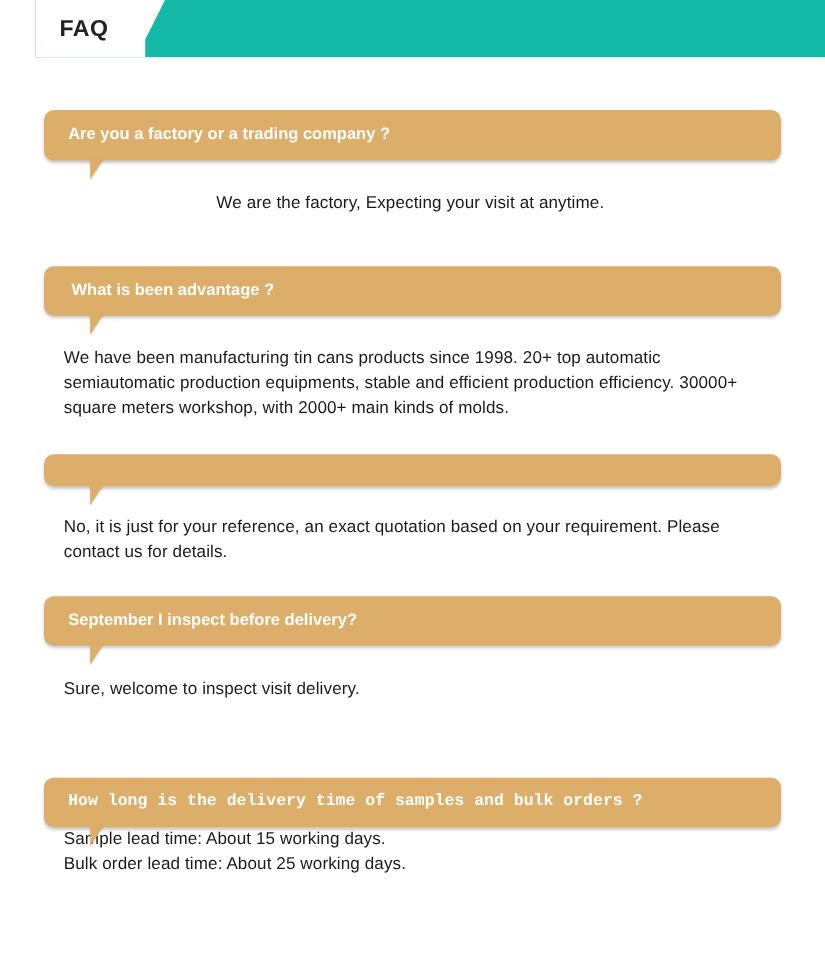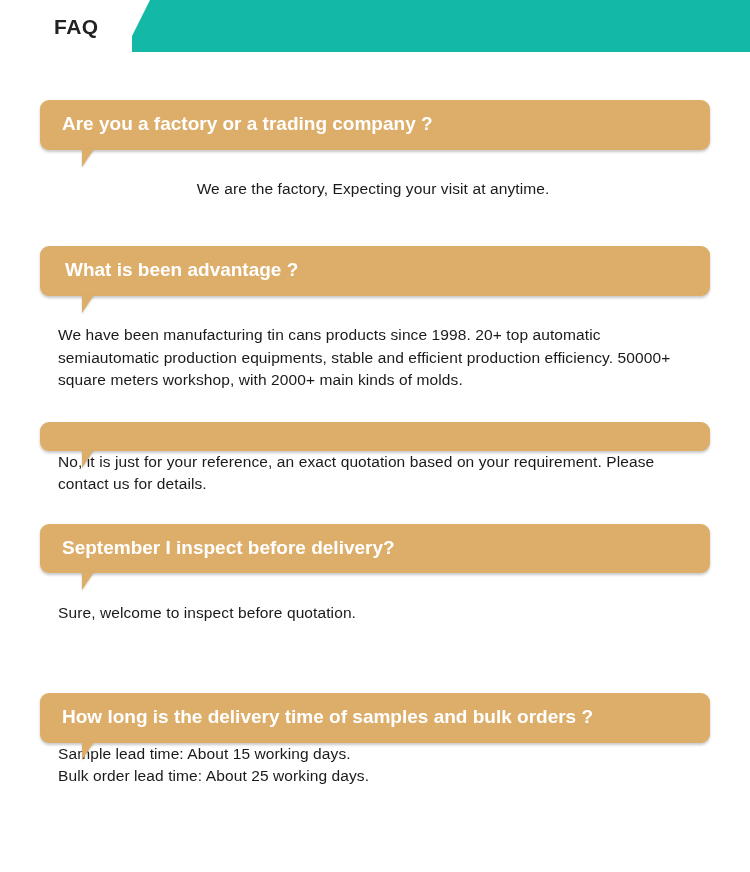--- a/index.html
+++ b/index.html
@@ -71,21 +71,21 @@
     position: relative;
     margin: 0 40px 0 40px;
   }
   .question {
     position: relative;
     background: #ddae6a;
     border-radius: 9px;
     padding: 14px 12px 15px 22px;
     box-sizing: border-box;
     color: #ffffff;
-    font-size: 19px;
+    font-size: 15px;
     font-weight: bold;
     box-shadow: 0 2px 3px rgba(0,0,0,0.22);
     line-height: 1.1;
   }
   .tail {
     position: absolute;
     left: 42px;
     bottom: -17px;
     width: 0;
     height: 0;
@@ -101,24 +101,24 @@
     line-height: 1.45;
     letter-spacing: 0.1px;
   }
 
   
   .sp-q1 { padding-top: 48px; }
   .a1 { padding-top: 28px; text-align: center; }
   .sp-q2 { padding-top: 46px; }
   .a2 { padding-top: 28px; }
   .sp-q3 { padding-top: 30px; }
-  .a3 { }
+  .a3 { padding-top: 27px; }
   .sp-q4 { padding-top: 28px; }
   .a4 { padding-top: 29px; }
-  .sp-q5 { padding-top: 68px; }
+  .sp-q5 { padding-top: 68px; font-family: Liberation Mono, monospace; }
   .a5 { }
   .q-pad-md { padding-left: 25px; }
 </style>
 </head>
 <body>
 
 <div class="page">
 
   <div class="header">
     <div class="header-tab">
@@ -139,40 +139,40 @@
       <div class="answer a1">We are the factory, Expecting your visit at anytime.</div>
     </div>
 
     <div class="faq-item">
       <div class="question-wrap sp-q2">
         <div class="question q-pad-md">
           <span>What is been advantage ?</span>
           <span class="tail"></span>
         </div>
       </div>
-      <div class="answer a2">We have been manufacturing tin cans products since 1998.  20+ top automatic semiautomatic production equipments, stable and efficient production efficiency. 50000+ square meters workshop, with 2000+ main kinds of molds.</div>
+      <div class="answer a2">We have been manufacturing tin cans products since 1998.  20+ top automatic semiautomatic production equipments, stable and efficient production efficiency. 30000+ square meters workshop, with 2000+ main kinds of molds.</div>
     </div>
 
     <div class="faq-item">
       <div class="question-wrap sp-q3">
         <div class="question">
           <span class="tail"></span>
         </div>
       </div>
       <div class="answer a3">No, it is just for your reference, an exact quotation based on your requirement. Please contact us for details.</div>
     </div>
 
     <div class="faq-item">
       <div class="question-wrap sp-q4">
         <div class="question">
           <span>September I inspect before delivery?</span>
           <span class="tail"></span>
         </div>
       </div>
-      <div class="answer a4">Sure, welcome to inspect  before quotation.</div>
+      <div class="answer a4">Sure, welcome to inspect  visit delivery.</div>
     </div>
 
     <div class="faq-item">
       <div class="question-wrap sp-q5">
         <div class="question">
           <span>How long is the delivery time of samples and bulk orders ?</span>
           <span class="tail"></span>
         </div>
       </div>
       <div class="answer a5">

